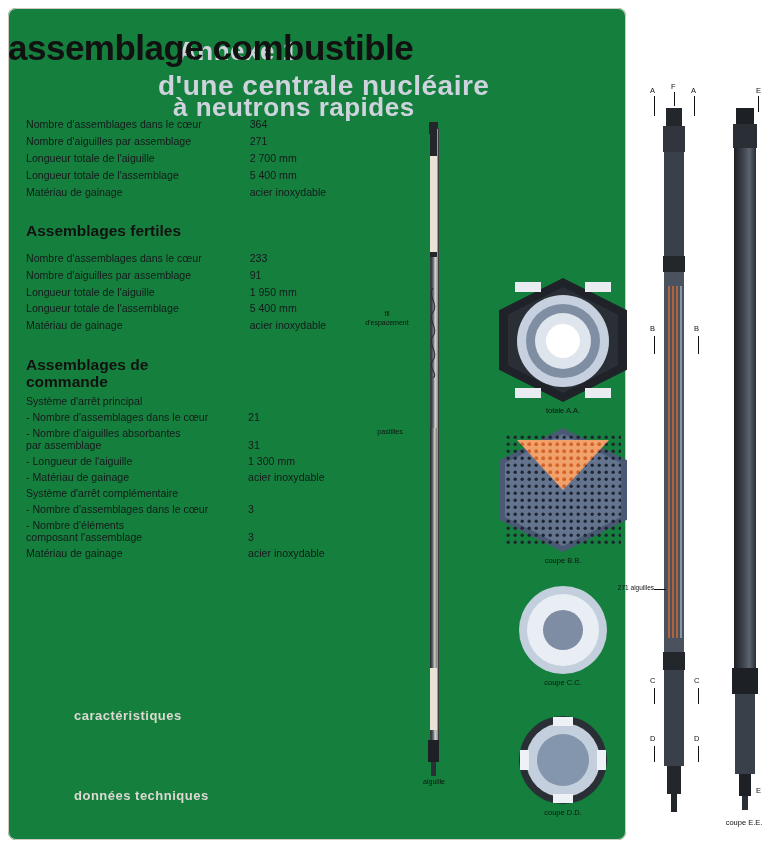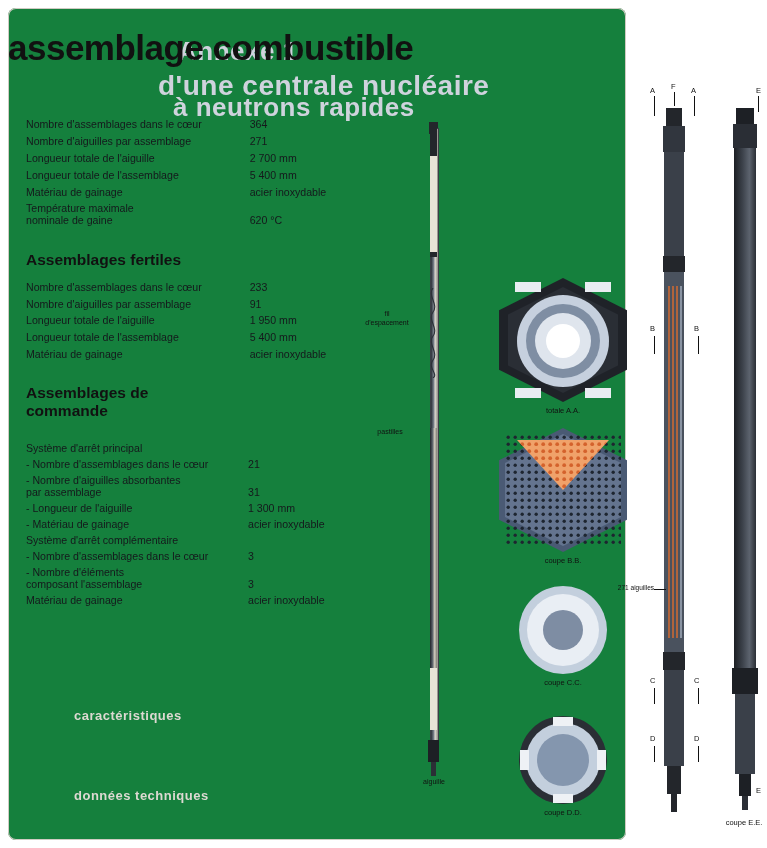--- a/index.html
+++ b/index.html
@@ -13,21 +13,21 @@
   .ghost.g2{left:150px;top:62px;font-size:28px;}
   .ghost.g3{left:165px;top:84px;font-size:26px;}
   .ghost.g4{left:66px;top:700px;font-size:13px;color:#ddd9d2;}
   .ghost.g5{left:66px;top:780px;font-size:13px;color:#ddd9d2;}
 
   .title{position:absolute;left:0;top:20px;width:751px;text-align:left;
          font-size:35px;font-weight:bold;color:#111;letter-spacing:-0.5px;}
 
   .col-left{position:absolute;left:18px;top:108px;width:330px;color:#111;}
   h2.sec{font-size:15.5px;font-weight:bold;margin:0 0 10px 0;line-height:1.15;}
-  h2.sec.two-line{margin-bottom:20px;}
+  h2.sec.two-line{margin-bottom:2px;}
   table.spec{border-collapse:collapse;width:330px;margin:0 0 22px 0;}
   table.spec td{font-size:10.6px;padding:2.4px 0;vertical-align:top;color:#15181c;}
   table.spec td.lbl{width:222px;padding-right:6px;}
   table.spec td.val{width:108px;}
   .blk3 table.spec td{padding:2.0px 0;}
 
   
   .pin-col{position:absolute;left:398px;top:120px;width:60px;height:660px;}
   .pin{position:absolute;left:24px;top:0;width:7px;height:612px;background:
        linear-gradient(to right,#2b2f36 0%,#6f7681 35%,#d9d6cd 60%,#8d8a82 100%);border:1px solid #3a3f46;}
@@ -93,25 +93,20 @@
                 <td class="lbl">Longueur totale de l'aiguille</td>
                 <td class="val">2 700 mm</td>
               </tr>
         <tr>
                 <td class="lbl">Longueur totale de l'assemblage</td>
                 <td class="val">5 400 mm</td>
               </tr>
         <tr>
                 <td class="lbl">Matériau de gainage</td>
                 <td class="val">acier inoxydable</td>
-              </tr>
-        <tr>
-                <td class="lbl" style="white-space:pre-line">Température maximale
-nominale de gaine</td>
-                <td class="val" style="vertical-align:bottom">620 °C</td>
               </tr>
       </tbody>
           </table>
     </div>
 
     <div class="blk2">
       <h2 class="sec">Assemblages fertiles</h2>
       <table class="spec">
         <tbody>
               <tr>

